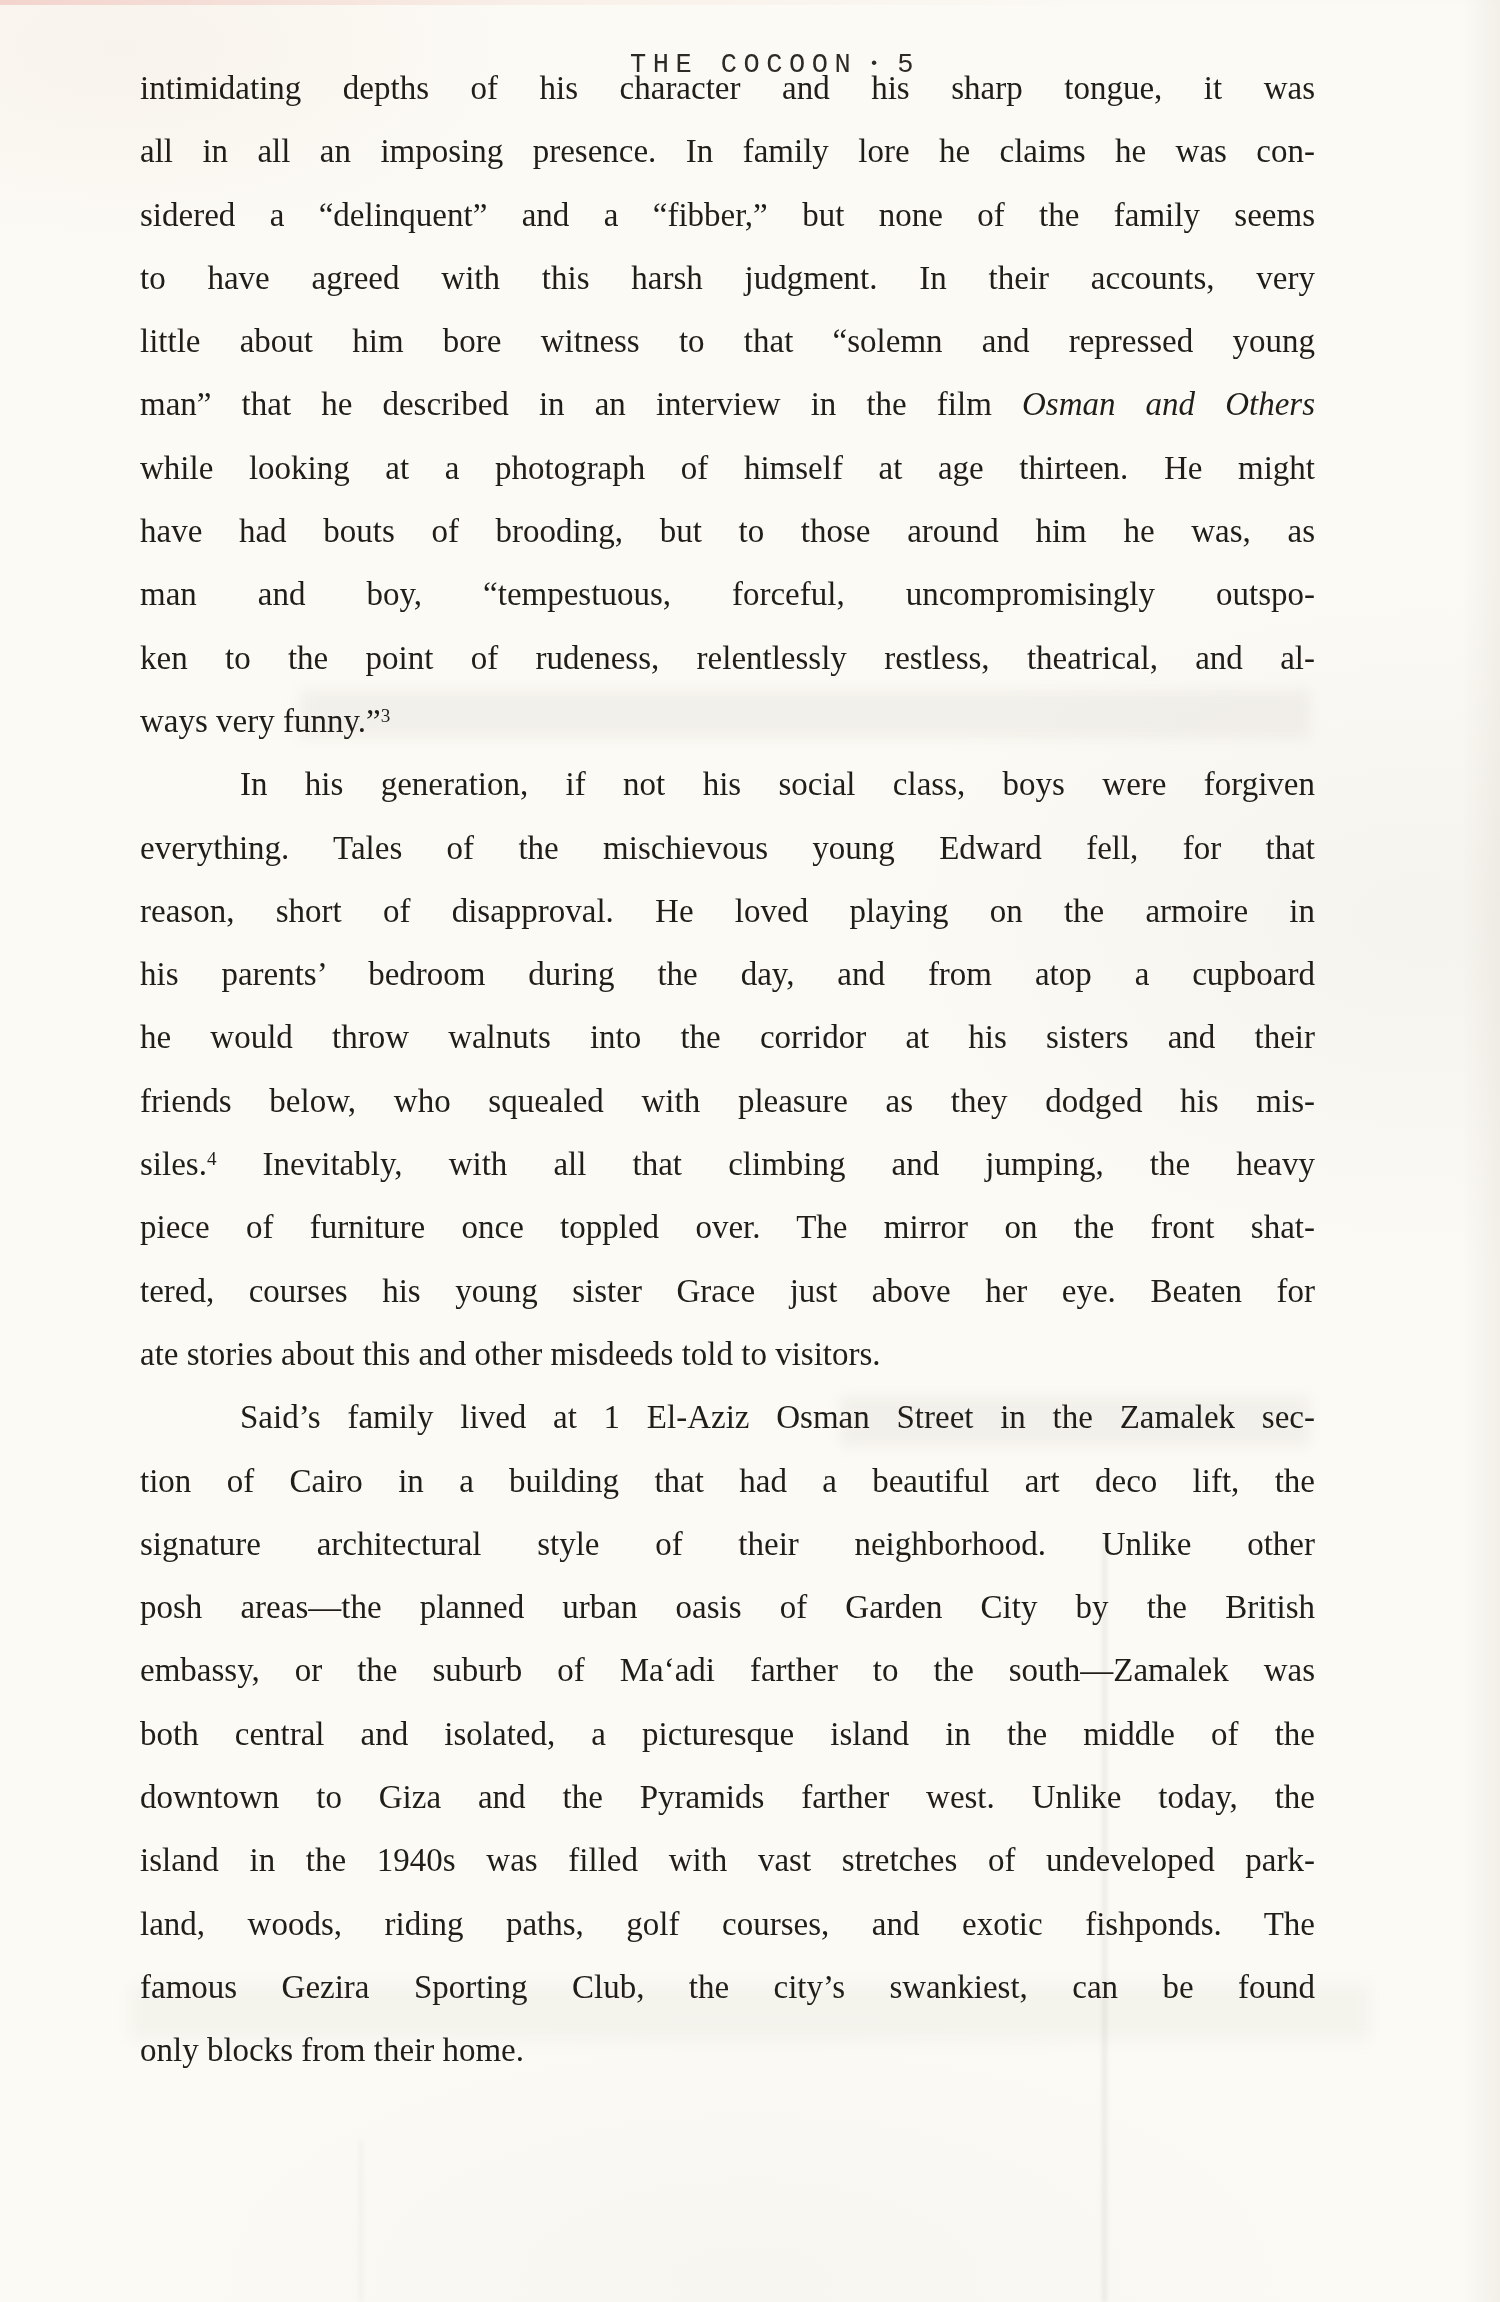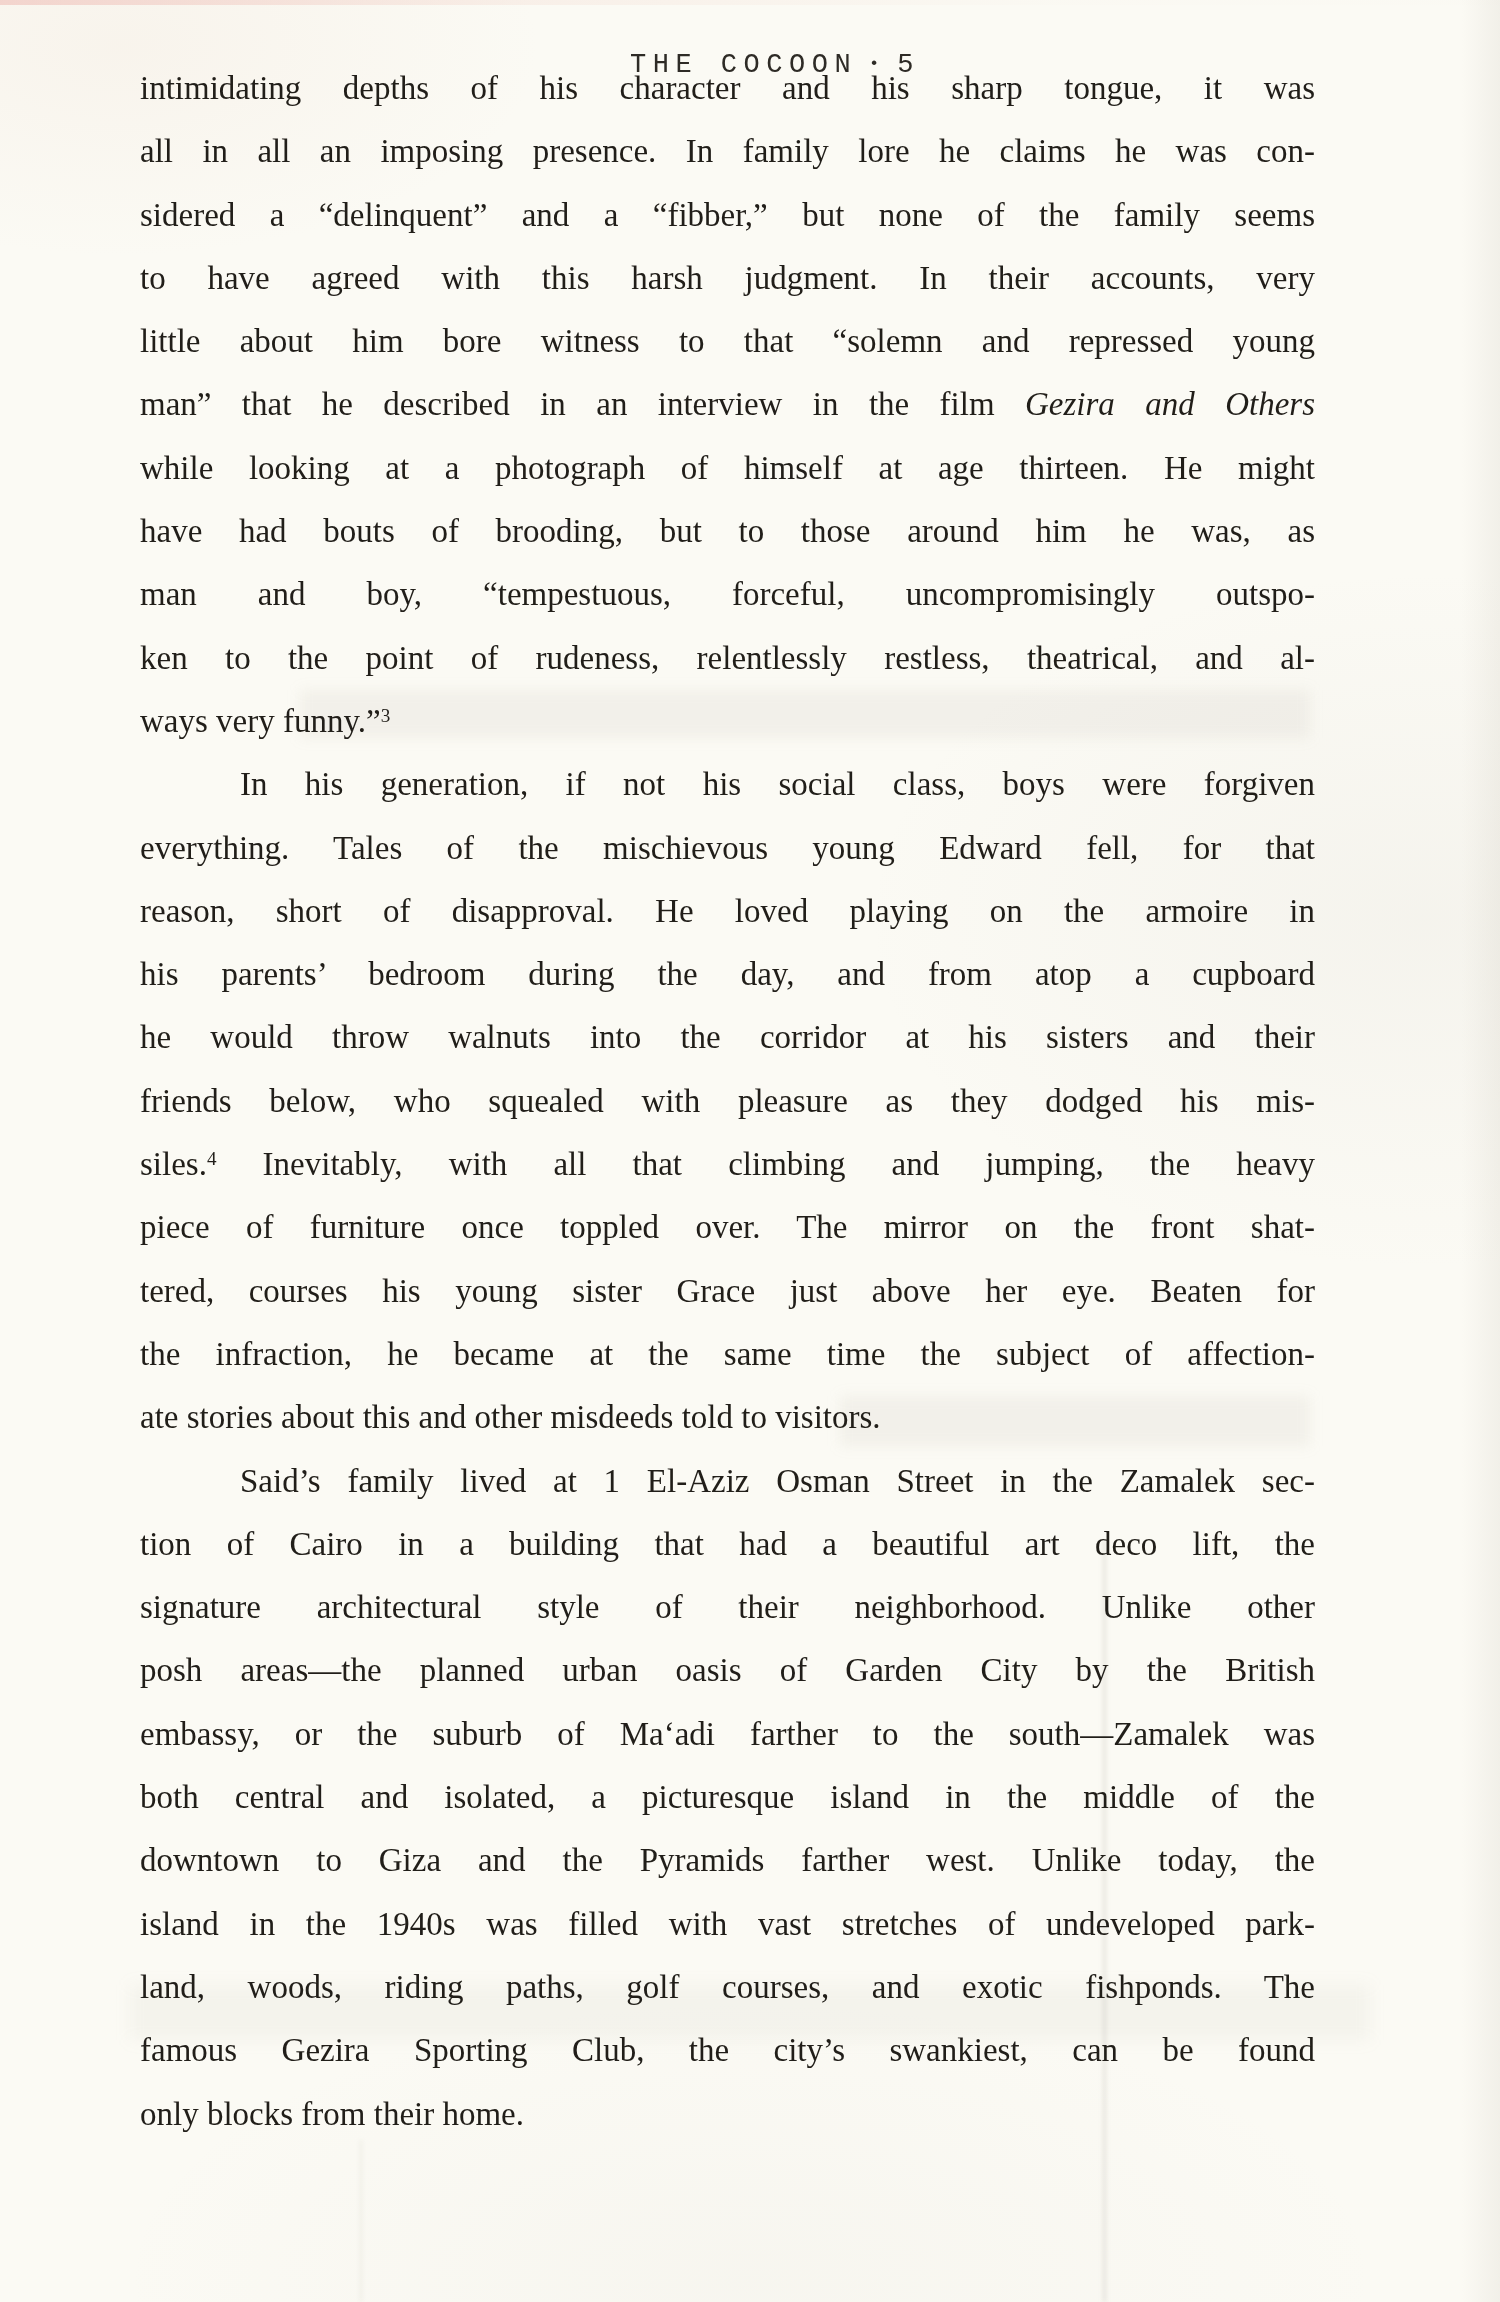--- a/index.html
+++ b/index.html
@@ -99,38 +99,37 @@
     <span>THE COCOON</span><span class="sep">•</span><span>5</span>
   </div>
 
   <div class="text-block">
       <div class="paragraph">
         <div class="line"><span>intimidating depths of his character and his sharp tongue, it was</span></div>
         <div class="line"><span>all in all an imposing presence. In family lore he claims he was con-</span></div>
         <div class="line"><span>sidered a “delinquent” and a “fibber,” but none of the family seems</span></div>
         <div class="line"><span>to have agreed with this harsh judgment. In their accounts, very</span></div>
         <div class="line"><span>little about him bore witness to that “solemn and repressed young</span></div>
-        <div class="line"><span>man” that he described in an interview in the film </span><i>Gezira and Others</i></div>
+        <div class="line"><span>man” that he described in an interview in the film </span><i>Osman and Others</i></div>
         <div class="line"><span>while looking at a photograph of himself at age thirteen. He might</span></div>
         <div class="line"><span>have had bouts of brooding, but to those around him he was, as</span></div>
         <div class="line"><span>man and boy, “tempestuous, forceful, uncompromisingly outspo-</span></div>
         <div class="line"><span>ken to the point of rudeness, relentlessly restless, theatrical, and al-</span></div>
         <div class="line line-last"><span>ways very funny.”</span><sup>3</sup></div>
       </div>
       <div class="paragraph">
         <div class="line line-indent"><span>In his generation, if not his social class, boys were forgiven</span></div>
         <div class="line"><span>everything. Tales of the mischievous young Edward fell, for that</span></div>
         <div class="line"><span>reason, short of disapproval. He loved playing on the armoire in</span></div>
         <div class="line"><span>his parents’ bedroom during the day, and from atop a cupboard</span></div>
         <div class="line"><span>he would throw walnuts into the corridor at his sisters and their</span></div>
         <div class="line"><span>friends below, who squealed with pleasure as they dodged his mis-</span></div>
         <div class="line"><span>siles.</span><sup>4</sup><span> Inevitably, with all that climbing and jumping, the heavy</span></div>
         <div class="line"><span>piece of furniture once toppled over. The mirror on the front shat-</span></div>
         <div class="line"><span>tered, courses his young sister Grace just above her eye. Beaten for</span></div>
-        <div class="line"><span>the infraction, he became at the same time the subject of affection-</span></div>
         <div class="line line-last"><span>ate stories about this and other misdeeds told to visitors.</span></div>
       </div>
       <div class="paragraph">
         <div class="line line-indent"><span>Said’s family lived at 1 El-Aziz Osman Street in the Zamalek sec-</span></div>
         <div class="line"><span>tion of Cairo in a building that had a beautiful art deco lift, the</span></div>
         <div class="line"><span>signature architectural style of their neighborhood. Unlike other</span></div>
         <div class="line"><span>posh areas—the planned urban oasis of Garden City by the British</span></div>
         <div class="line"><span>embassy, or the suburb of Ma‘adi farther to the south—Zamalek was</span></div>
         <div class="line"><span>both central and isolated, a picturesque island in the middle of the</span></div>
         <div class="line"><span>downtown to Giza and the Pyramids farther west. Unlike today, the</span></div>

